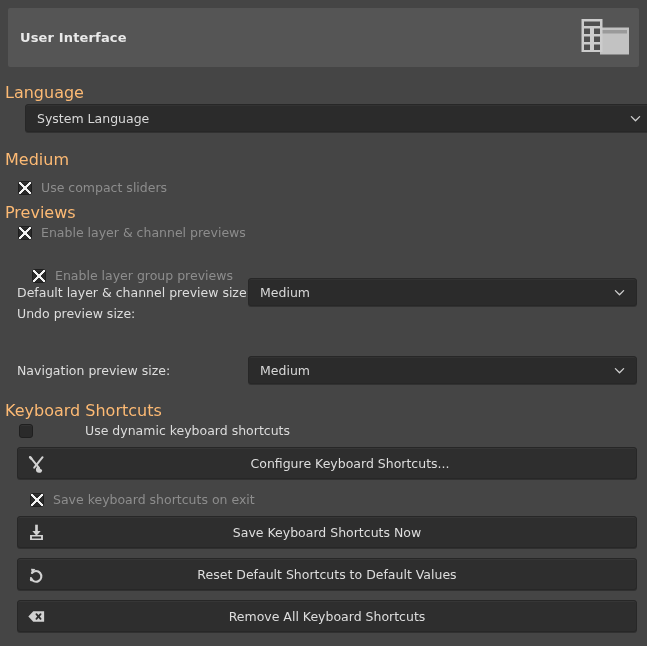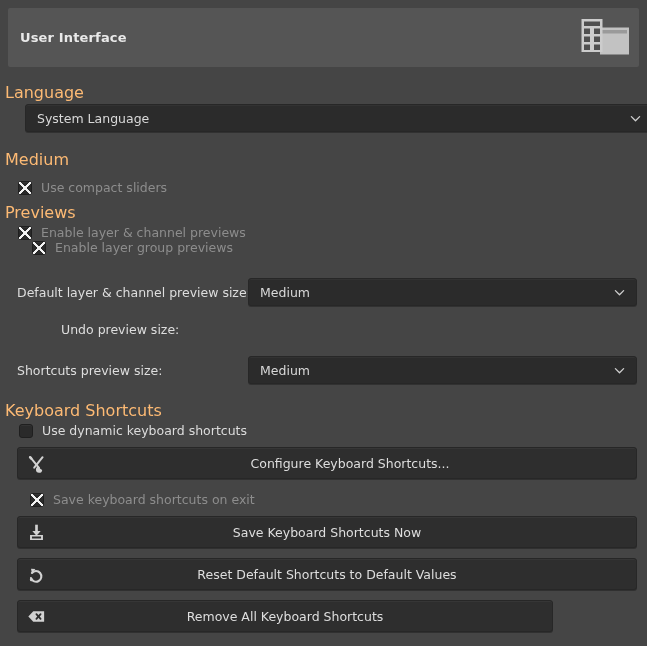--- a/index.html
+++ b/index.html
@@ -202,50 +202,50 @@
     <span class="cb-label dim">Use compact sliders</span>
   </div>
 
   <div class="section-head" style="top:203px;">Previews</div>
 
   <div class="check-row" style="left:18px; top:225px;">
     <span class="cb checked"></span>
     <span class="cb-label dim">Enable layer &amp; channel previews</span>
   </div>
 
-  <div class="check-row" style="left:32px; top:240px;align-items:center;">
+  <div class="check-row" style="left:32px; top:268px;align-items:center;">
     <span class="cb checked"></span>
     <span class="cb-label dim">Enable layer group previews</span>
   </div>
 
   <div class="combo-label" style="top:285px;">Default layer &amp; channel preview size:</div>
   <div class="combo" style="left:248px; top:278px; width:389px;">
     <span class="combo-value">Medium</span>
     <span class="chev icon">
       <svg viewBox="0 0 12 12" width="11" height="11">
           <path d="M1.5 4 L6 8.5 L10.5 4" fill="none" stroke="#cfcfcf" stroke-width="1.4" stroke-linecap="round" stroke-linejoin="round"></path>
         </svg>
     </span>
   </div>
 
-  <div class="combo-label" style="top:322px;margin-left:44px;">Undo preview size:</div>
-
-  <div class="combo-label" style="top:363px;">Shortcuts preview size:</div>
+  <div class="combo-label" style="top:306px;">Undo preview size:</div>
+
+  <div class="combo-label" style="top:363px;">Navigation preview size:</div>
   <div class="combo" style="left:248px; top:356px; width:389px;">
     <span class="combo-value">Medium</span>
     <span class="chev icon">
       <svg viewBox="0 0 12 12" width="11" height="11">
           <path d="M1.5 4 L6 8.5 L10.5 4" fill="none" stroke="#cfcfcf" stroke-width="1.4" stroke-linecap="round" stroke-linejoin="round"></path>
         </svg>
     </span>
   </div>
 
   <div class="section-head" style="top:401px;">Keyboard Shortcuts</div>
 
-  <div class="check-row" style="left:19px; top:423px;">
+  <div class="check-row" style="left:19px; top:423px;gap:43px;">
     <span class="cb"></span>
     <span class="cb-label bright">Use dynamic keyboard shortcuts</span>
   </div>
 
   <div class="btn" style="left:17px; top:447px; width:620px;padding-left:46px;">
     <span class="btn-icon icon">
       <svg viewBox="0 0 20 20" width="19" height="19" aria-hidden="true">
         <g stroke="#d2d2d2" stroke-width="2.1" stroke-linecap="round" fill="none">
           <path d="M3.4 3.2 L12.6 14.6"></path>
           <path d="M16.4 3.4 L7.6 14.4"></path>
@@ -279,21 +279,21 @@
     <span class="btn-icon icon">
       <svg viewBox="0 0 20 20" width="19" height="19" aria-hidden="true">
         <path d="M5.2 8.4 a5.6 5.6 0 1 1 -1.0 5.4" fill="none" stroke="#d2d2d2" stroke-width="2.2" stroke-linecap="round"></path>
         <path d="M8.9 4.2 L4.2 4.0 L5.2 8.8 z" fill="#d2d2d2"></path>
         <circle cx="4.6" cy="15.6" r="1.6" fill="#d2d2d2"></circle>
       </svg>
     </span>
     <span class="btn-label">Reset Default Shortcuts to Default Values</span>
   </div>
 
-  <div class="btn" style="left:17px; top:600px; width:536px;">
+  <div class="btn" style="left:17px; top:600px; width:620px;">
     <span class="btn-icon icon">
       <svg viewBox="0 0 20 20" width="19" height="19" aria-hidden="true">
         <path d="M6.6 4.4 H18 V15.6 H6.6 L1.4 10 z" fill="#d2d2d2"></path>
         <g stroke="#2e2e2e" stroke-width="1.9" stroke-linecap="round">
           <path d="M9.9 7.5 L14.3 12.5"></path>
           <path d="M14.3 7.5 L9.9 12.5"></path>
         </g>
       </svg>
     </span>
     <span class="btn-label">Remove All Keyboard Shortcuts</span>

